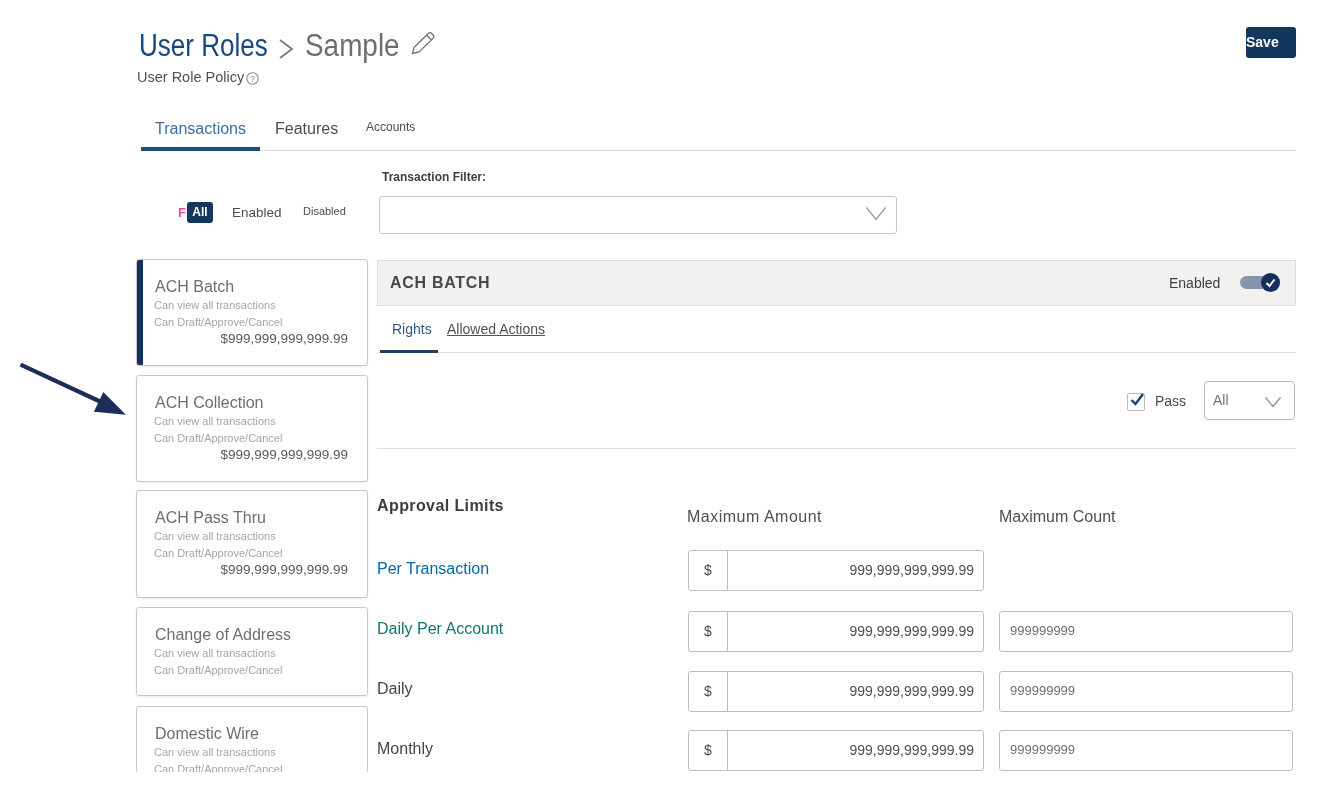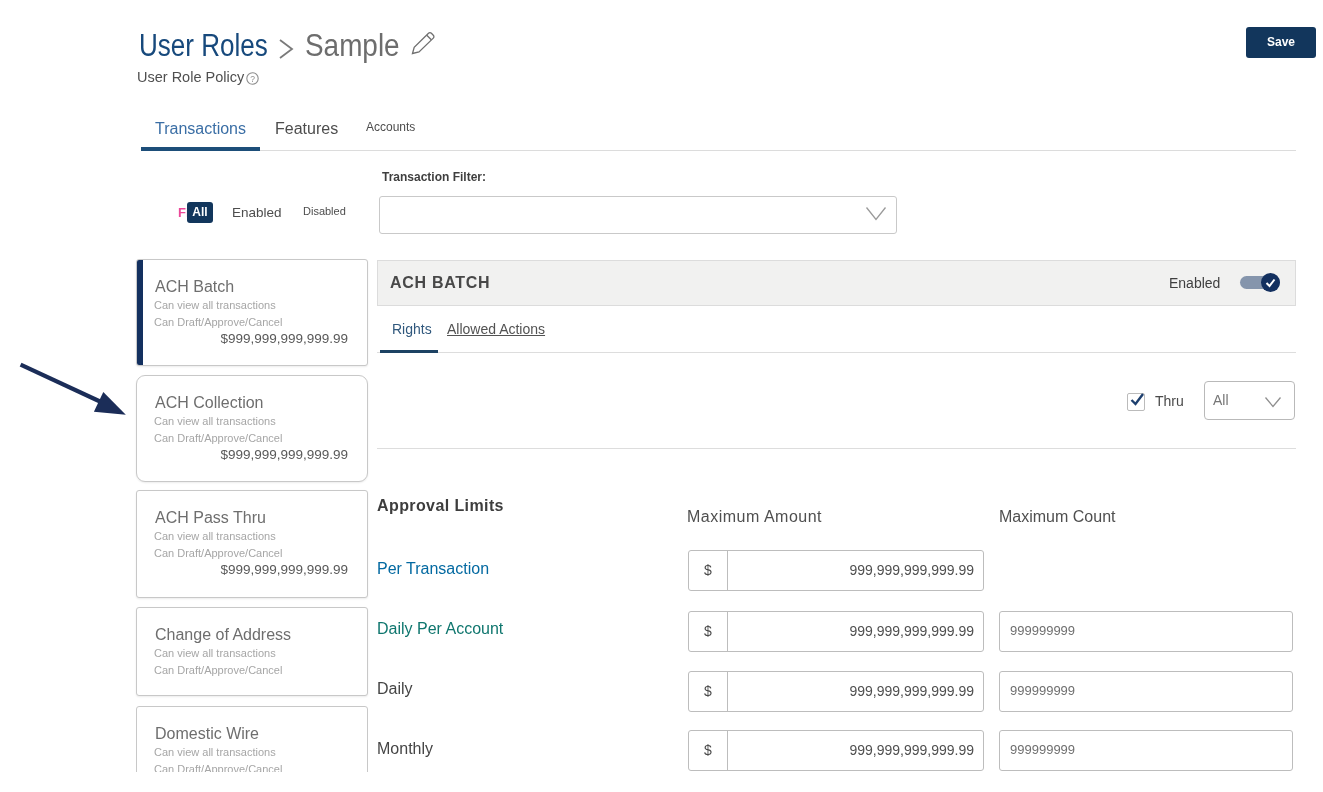--- a/index.html
+++ b/index.html
@@ -22,21 +22,21 @@
     <path d="M1.5 22.5 L3.2 16.3 L17.5 2.3 C18.3 1.5 19.6 1.5 20.4 2.3 L22.3 4.2 C23.1 5 23.1 6.3 22.3 7.1 L8 21 Z" stroke="#6f6f6f" stroke-width="1.3" fill="none"></path>
     <path d="M15.8 4.2 L20.3 8.7" stroke="#6f6f6f" stroke-width="1.3"></path>
   </svg>
 
   <div class="abs" style="left:137px; top:68.5px; font-size:14.5px; color:#4f4f4f;">User Role Policy</div>
   <svg class="abs" style="left:246px; top:71.5px;" width="13" height="13" viewBox="0 0 13 13">
     <circle cx="6.5" cy="6.5" r="5.7" stroke="#8d8d8d" stroke-width="1.1" fill="none"></circle>
     <text x="6.5" y="9.6" font-size="8.5" fill="#8d8d8d" text-anchor="middle" font-family="Liberation Sans">?</text>
   </svg>
 
-  <div class="abs" style="left:1246px; top:27px; width:70px; height:31px; background:#12365c; border-radius:3px; color:#fff; font-size:12px; font-weight:bold; text-align:center; line-height:31px;">Save</div>
+  <div class="abs" style="left:1246px; top:27px; width:50px; height:31px; background:#12365c; border-radius:3px; color:#fff; font-size:14px; font-weight:bold; text-align:left; line-height:31px;">Save</div>
 
   <div class="abs" style="left:155px; top:120px; font-size:16px; color:#3a6ea5;">Transactions</div>
   <div class="abs" style="left:275px; top:120px; font-size:16px; color:#4d4d4d;">Features</div>
   <div class="abs" style="left:366px; top:120px; font-size:12px; color:#4d4d4d;">Accounts</div>
   <div class="abs" style="left:141px; top:150px; width:1155px; height:1px; background:#dcdcdc;"></div>
   <div class="abs" style="left:141px; top:147px; width:119px; height:3.5px; background:#1d4e79;"></div>
 
   <div class="abs" style="left:382px; top:170px; font-size:12px; font-weight:600; color:#3f3f3f;">Transaction Filter:</div>
   <div class="abs" style="left:379px; top:196px; width:518px; height:38px; border:1px solid #c9c9c9; border-radius:3px; background:#fff;"></div>
   <svg class="abs" style="left:865px; top:205px;" width="22" height="17" viewBox="0 0 22 17" fill="none">
@@ -49,21 +49,21 @@
   <div class="abs" style="left:303px; top:205px; font-size:11px; color:#4d4d4d;">Disabled</div>
 
   <div class="abs" style="left:136px; top:259px; width:232px; height:107px; border:1px solid #c8c8c8; border-radius:3px; background:#fff; box-shadow:0 1px 2px rgba(0,0,0,0.08);">
     <div style="position:absolute; left:0; top:0; width:6px; height:105px; background:#13305f; border-radius:2px 0 0 2px;"></div>
     <div style="position:absolute; left:18px; top:18px; font-size:16px; color:#6e6e6e;">ACH Batch</div>
     <div style="position:absolute; left:17px; top:39px; font-size:11px; color:#a6a6a6;">Can view all transactions</div>
     <div style="position:absolute; left:17px; top:55.5px; font-size:11px; color:#a6a6a6;">Can Draft/Approve/Cancel</div>
     <div style="position:absolute; right:19px; top:71px; font-size:13.5px; color:#595959;">$999,999,999,999.99</div>
   </div>
 
-  <div class="abs" style="left:136px; top:375px; width:232px; height:107px; border:1px solid #c8c8c8; border-radius:9px; background:#fff; box-shadow:0 1px 2px rgba(0,0,0,0.08);">
+  <div class="abs" style="left:136px; top:375px; width:232px; height:107px; border:1px solid #c8c8c8; border-radius:3px; background:#fff; box-shadow:0 1px 2px rgba(0,0,0,0.08);">
     <div style="position:absolute; left:18px; top:18px; font-size:16px; color:#6e6e6e;">ACH Collection</div>
     <div style="position:absolute; left:17px; top:39px; font-size:11px; color:#a6a6a6;">Can view all transactions</div>
     <div style="position:absolute; left:17px; top:55.5px; font-size:11px; color:#a6a6a6;">Can Draft/Approve/Cancel</div>
     <div style="position:absolute; right:19px; top:71px; font-size:13.5px; color:#595959;">$999,999,999,999.99</div>
   </div>
 
   <div class="abs" style="left:136px; top:490px; width:232px; height:108px; border:1px solid #c8c8c8; border-radius:3px; background:#fff; box-shadow:0 1px 2px rgba(0,0,0,0.08);">
     <div style="position:absolute; left:18px; top:18px; font-size:16px; color:#6e6e6e;">ACH Pass Thru</div>
     <div style="position:absolute; left:17px; top:39px; font-size:11px; color:#a6a6a6;">Can view all transactions</div>
     <div style="position:absolute; left:17px; top:55.5px; font-size:11px; color:#a6a6a6;">Can Draft/Approve/Cancel</div>
@@ -99,21 +99,21 @@
 
   <div class="abs" style="left:392px; top:321px; font-size:14px; color:#30587d;">Rights</div>
   <div class="abs" style="left:447px; top:321px; font-size:14px; color:#525252;text-decoration:underline;">Allowed Actions</div>
   <div class="abs" style="left:377px; top:352px; width:919px; height:1px; background:#ddd;"></div>
   <div class="abs" style="left:380px; top:350px; width:57.5px; height:3px; background:#1d4263;"></div>
 
   <div class="abs" style="left:1127px; top:393px; width:18px; height:18px; border:1px solid #bbb; border-radius:2px; background:#fff;"></div>
   <svg class="abs" style="left:1129px; top:391px;" width="17" height="17" viewBox="0 0 17 17" fill="none">
     <path d="M2.5 9 L6.5 13 L14 3" stroke="#1d3f6e" stroke-width="2.4" fill="none"></path>
   </svg>
-  <div class="abs" style="left:1155px; top:393px; font-size:14px; color:#4a4a4a;">Thru</div>
+  <div class="abs" style="left:1155px; top:393px; font-size:14px; color:#4a4a4a;">Pass</div>
   <div class="abs" style="left:1204px; top:381px; width:91px; height:39px; border:1px solid #b9b9b9; border-radius:4px; background:#fff;"></div>
   <div class="abs" style="left:1213px; top:392px; font-size:14px; color:#767676;">All</div>
   <svg class="abs" style="left:1264px; top:396px;" width="18" height="12" viewBox="0 0 18 12" fill="none">
     <path d="M1.5 1.5 L9 10.5 L16.5 1.5" stroke="#8f8f8f" stroke-width="1.3" fill="none"></path>
   </svg>
 
   <div class="abs" style="left:377px; top:448px; width:919px; height:1px; background:#ddd;"></div>
 
   <div class="abs" style="left:377px; top:472.5px; font-size:16px; font-weight:bold; color:#3d3d3d; letter-spacing:0.4px;margin-top:24px;">Approval Limits</div>
   <div class="abs" style="left:687px; top:507.5px; font-size:16px; color:#4f4f4f; letter-spacing:0.5px;">Maximum Amount</div>

